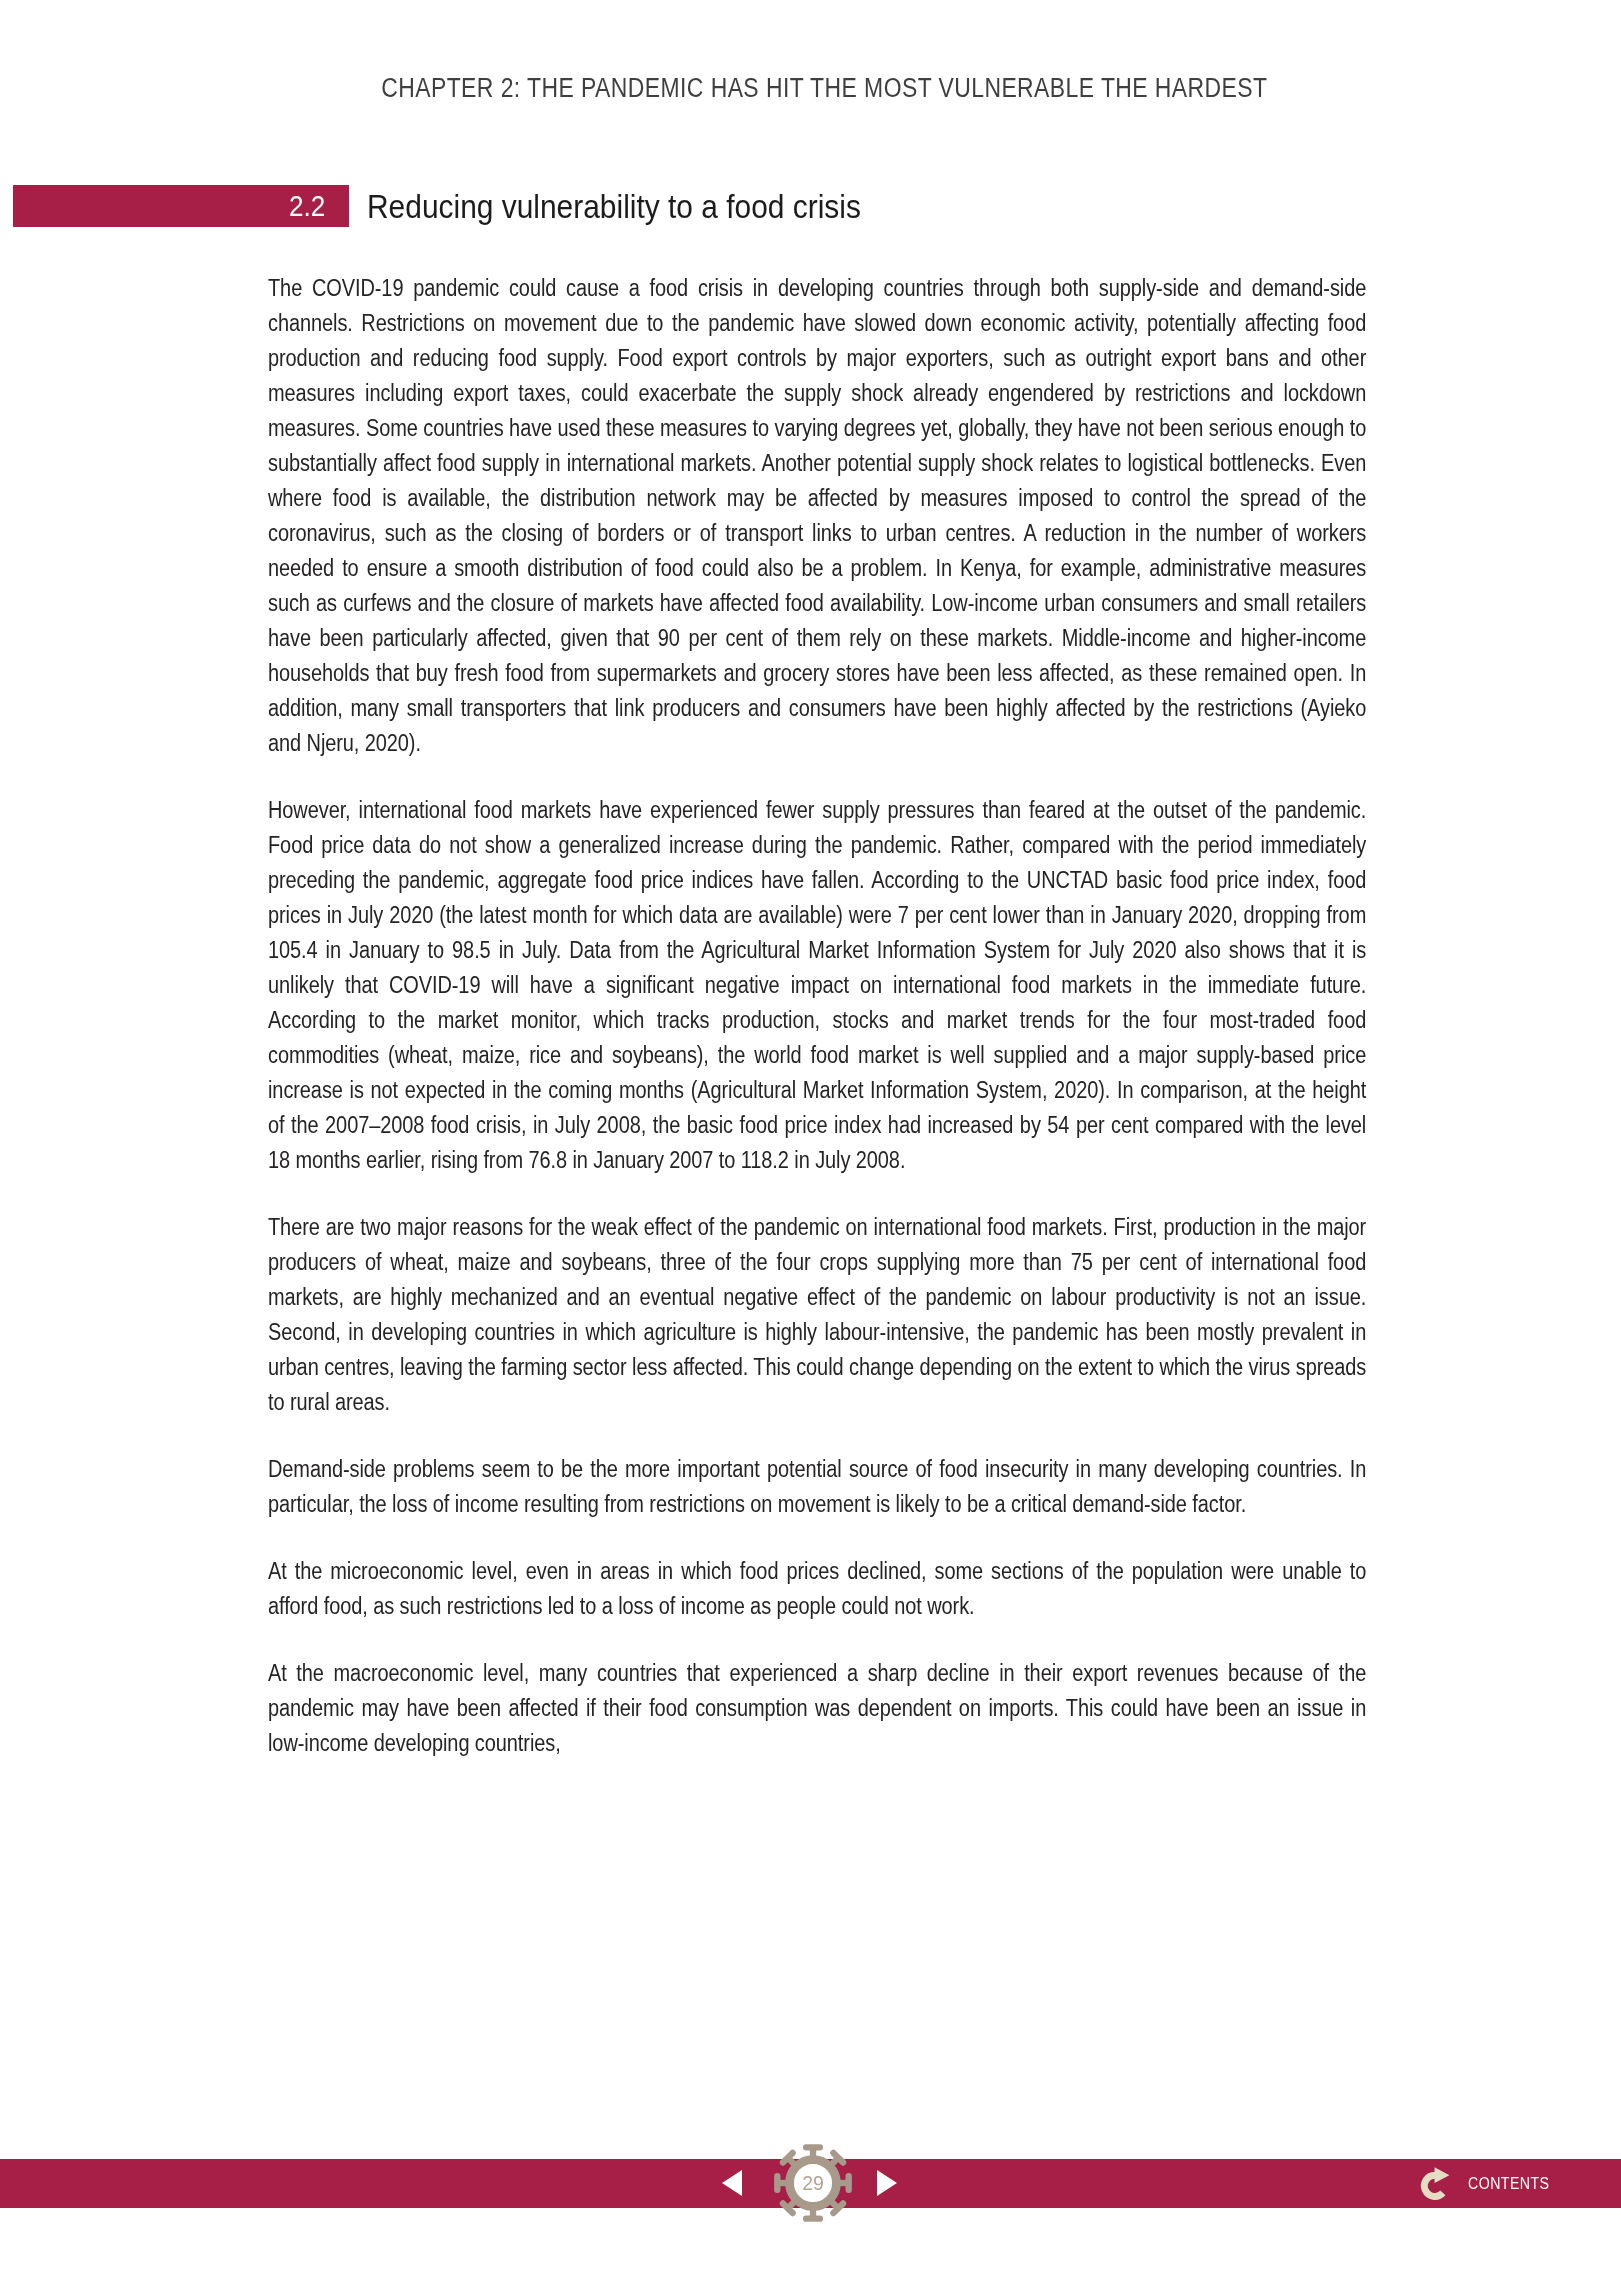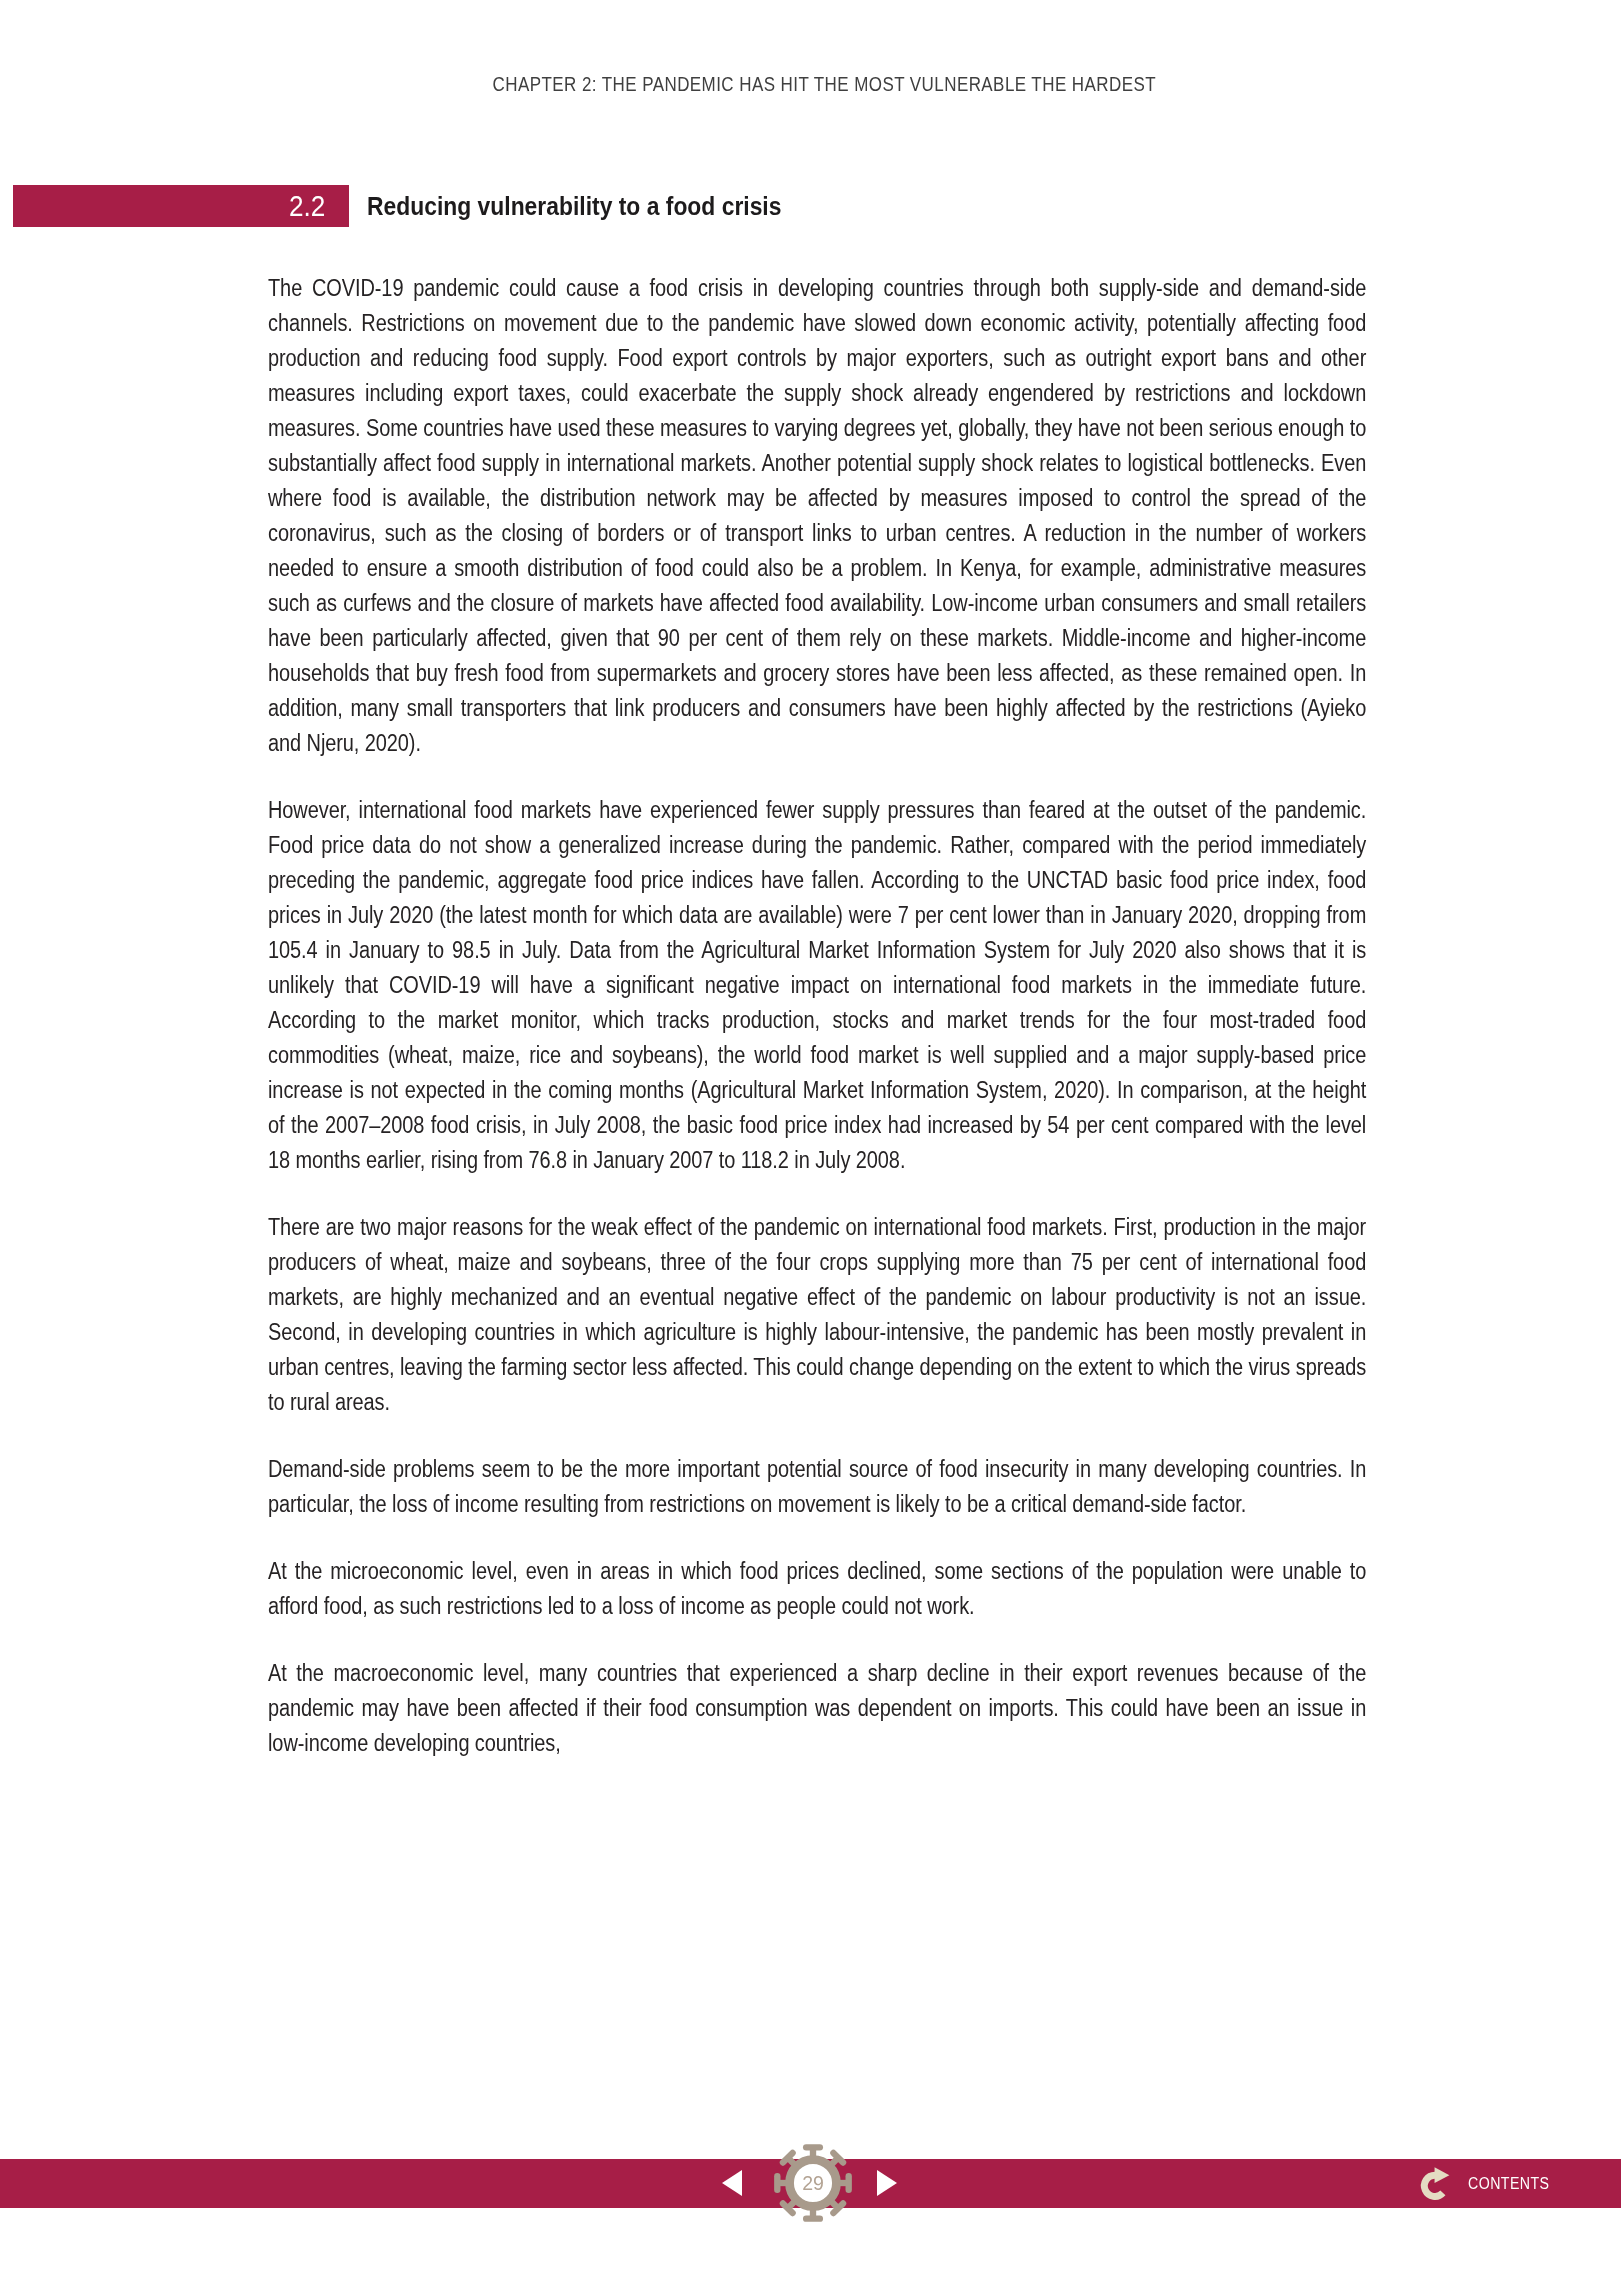--- a/index.html
+++ b/index.html
@@ -6,35 +6,35 @@
   html,body { background:#ffffff; }
   body { font-family:"Liberation Sans", sans-serif; }
   .page {
     position:relative; width:1621px; height:2293px; background:#ffffff;
     overflow:hidden; margin:0 auto;
   }
 
   
   .chapter-header {
     position:absolute; top:73px; left:0; width:1621px; text-align:center;
-    font-size:20px; color:#3f3f3f; letter-spacing:0.5px; white-space:nowrap;padding-left:28px;
+    font-size:27px; color:#3f3f3f; letter-spacing:0.5px; white-space:nowrap;padding-left:28px;
   }
   .chapter-header .cx { display:inline-block; transform:scaleX(0.85); transform-origin:50% 50%; }
 
   
   .section-row { position:absolute; top:185px; left:13px; height:42px; display:flex; align-items:stretch; }
   .section-bar {
     width:336px; background:#a71e47; color:#ffffff; display:flex;
     align-items:center; justify-content:flex-end; padding-right:23.5px;
     font-size:29px;
   }
   .section-bar .cx { display:inline-block; transform:scaleX(0.9); transform-origin:100% 50%; }
   .section-title {
     margin-left:17.6px; display:flex; align-items:center;
-    font-size:26px; font-weight:700; color:#1d1b1c; white-space:nowrap;
+    font-size:34px; font-weight:400; color:#1d1b1c; white-space:nowrap;
   }
   .section-title .cx { display:inline-block; transform:scaleX(0.88); transform-origin:0 50%; }
 
   
   .body-copy {
     position:absolute; left:268px; top:271px; width:1292px;
     transform:scaleX(0.85); transform-origin:left top;
     font-size:23.5px; line-height:35px; color:#262324;
     text-align:justify; letter-spacing:-0.1px;
   }

